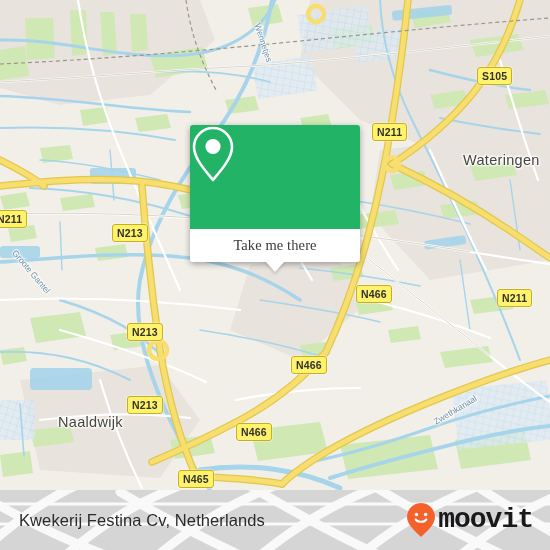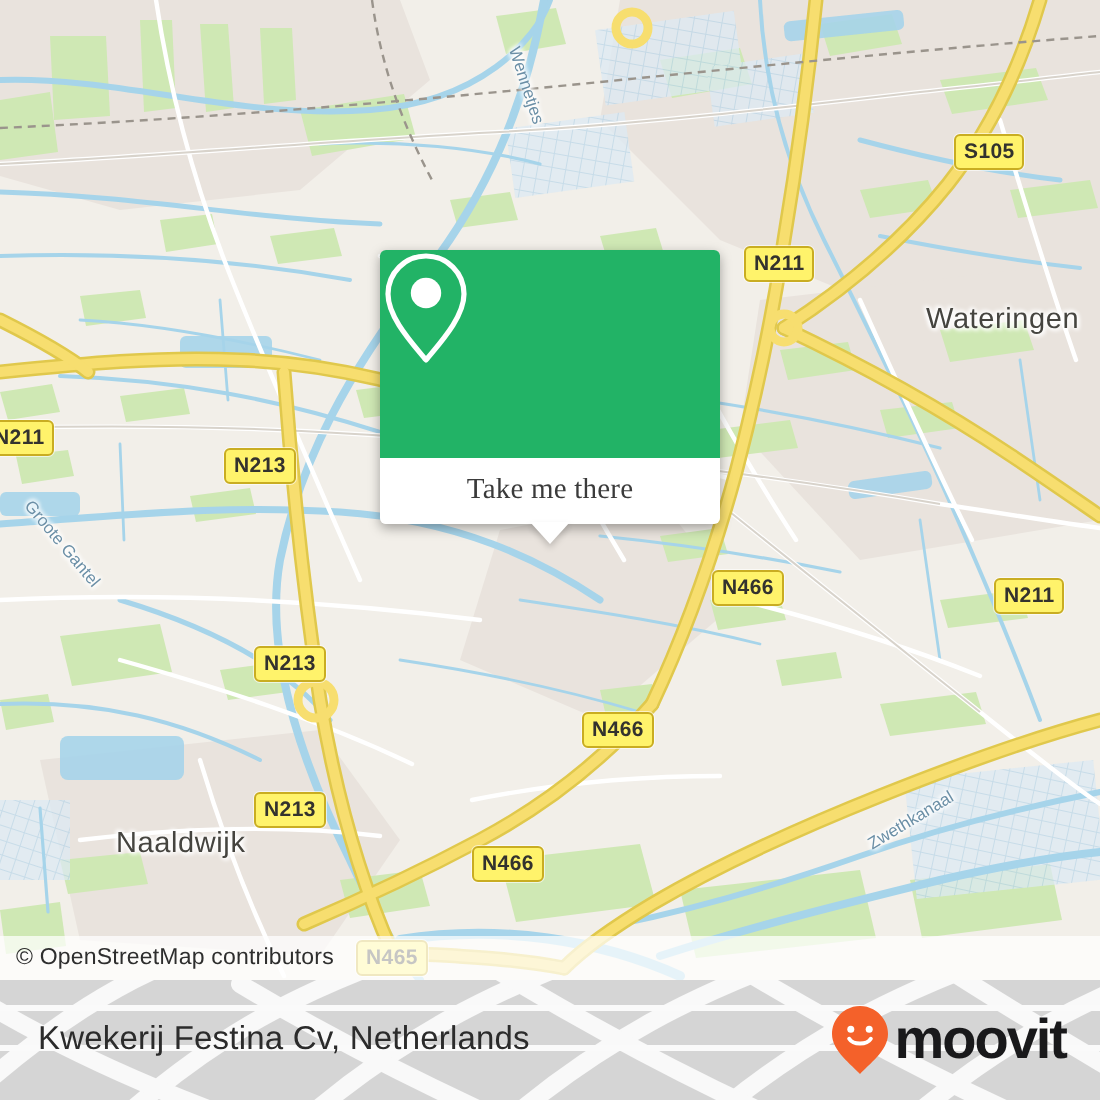--- a/index.html
+++ b/index.html
@@ -44,21 +44,21 @@
         border-left:10px solid transparent;border-right:10px solid transparent;
         border-top:11px solid #fff;
         filter:drop-shadow(0 2px 1.5px rgba(0,0,0,.18));}
 
   
   .footer{position:absolute;left:0;top:490px;width:550px;height:60px;background:#a3a3a3;overflow:hidden;}
   .footer svg.wm{position:absolute;left:0;top:0;opacity:1;}
   .footer-title{position:absolute;left:19px;top:50%;transform:translateY(-50%);
                 font-size:16.5px;color:#2b2b2b;letter-spacing:.1px;white-space:nowrap;}
   .brand{position:absolute;right:17px;top:50%;transform:translateY(-50%);
-         display:flex;align-items:center;gap:2px;}
+         display:flex;align-items:center;gap:2px;font-family:Liberation Mono, monospace;}
   .brand-word{font-size:28px;color:#19191b;font-weight:700;letter-spacing:-1px;line-height:1;}
 </style>
 </head>
 <body>
 
 <div id="app">
 
   <div class="map">
 
     <svg width="550" height="490" viewBox="0 0 550 490">
@@ -239,23 +239,20 @@
     <div class="shield" style="left:112px;top:176px;">N213</div>
     <div class="shield" style="left:497px;top:241px;">N211</div>
     <div class="shield" style="left:356px;top:237px;">N466</div>
     <div class="shield" style="left:127px;top:275px;">N213</div>
     <div class="shield" style="left:291px;top:308px;">N466</div>
     <div class="shield" style="left:127px;top:348px;">N213</div>
     <div class="shield" style="left:236px;top:375px;">N466</div>
     <div class="shield" style="left:178px;top:422px;">N465</div>
     <div class="shield" style="left:282px;top:477px;padding-left:41px;">N222</div>
 
-    <div class="attrib">
-      <span>© OpenStreetMap contributors</span>
-    </div>
 
     <div class="card">
       <div class="card-top">
         <svg width="46" height="58" viewBox="0 0 46 58">
           <path d="M23 3 C 12.5 3, 4 11.5, 4 22 C 4 34, 17 47.5, 23 55 C 29 47.5, 42 34, 42 22 C 42 11.5, 33.5 3, 23 3 Z" fill="none" stroke="#ffffff" stroke-width="2.6" stroke-linejoin="round"></path>
           <circle cx="23" cy="21.5" r="7.6" fill="#ffffff"></circle>
         </svg>
       </div>
       <div class="card-bot">
         <span>Take me there</span>

